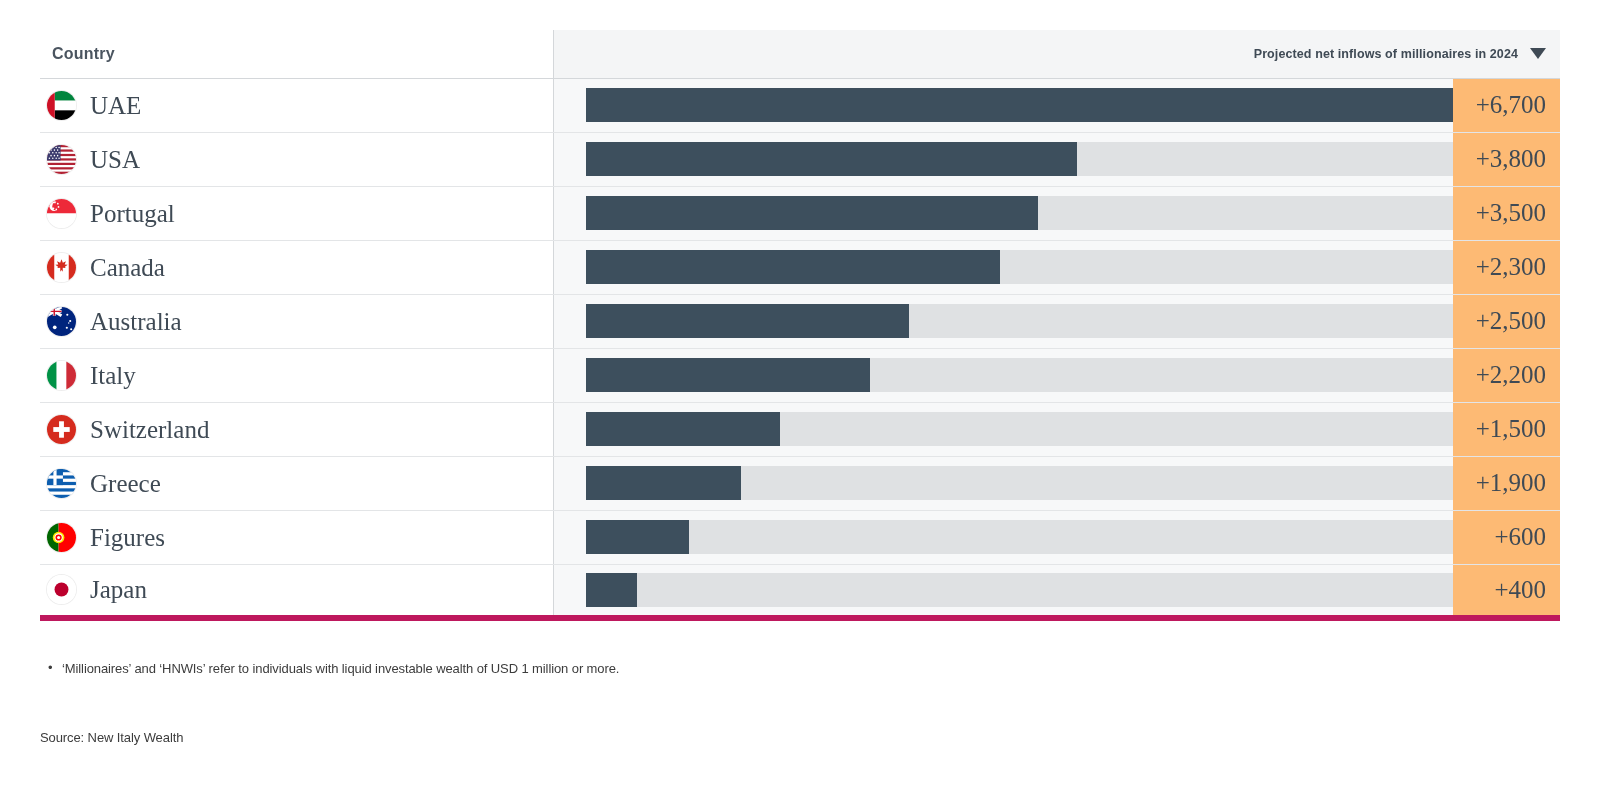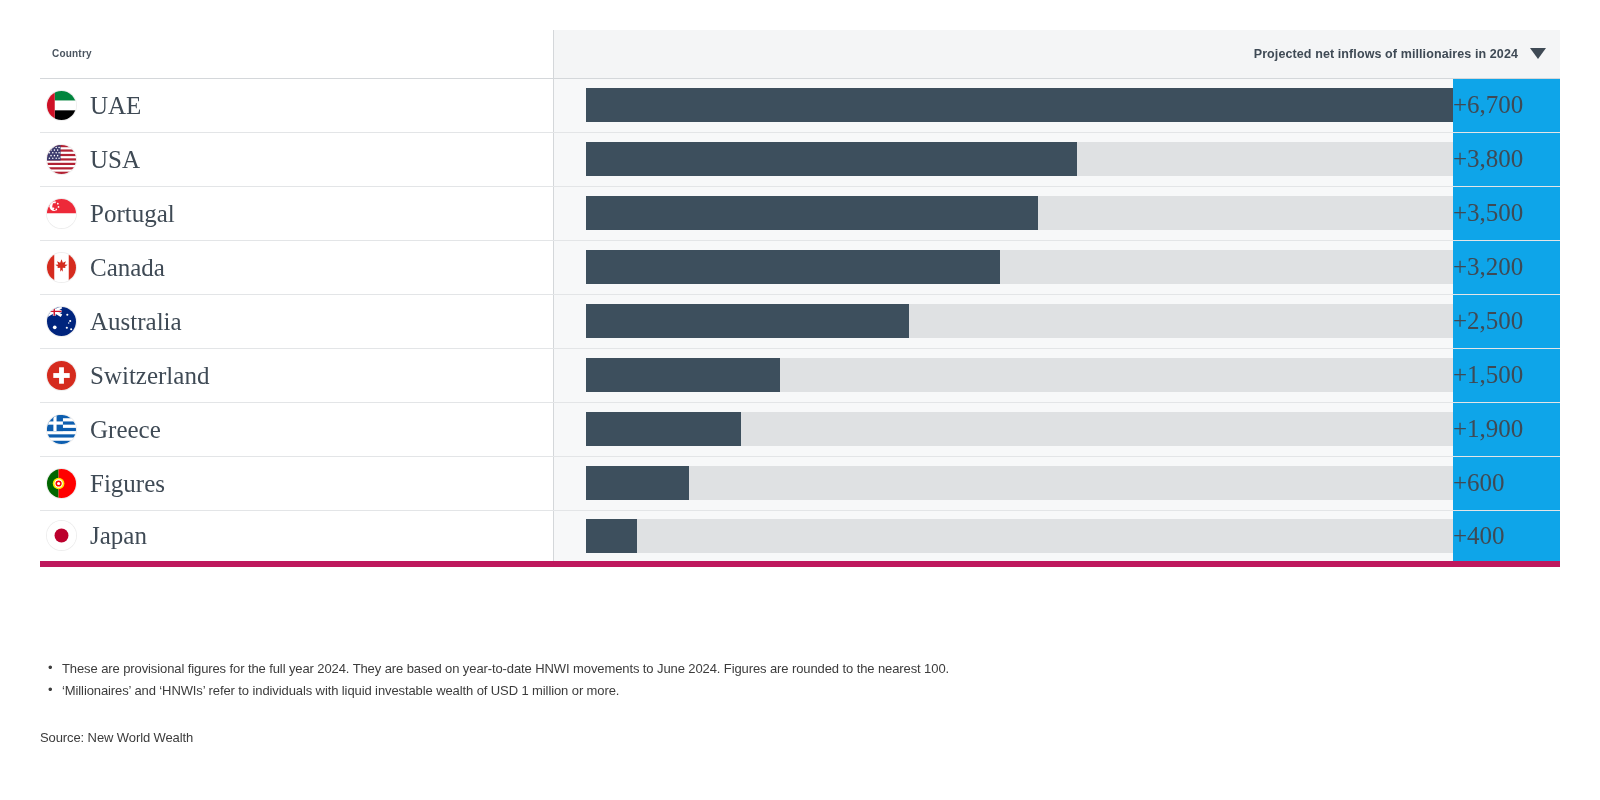--- a/index.html
+++ b/index.html
@@ -49,21 +49,21 @@
     margin: 0;
     font-weight: bold;
     vertical-align: middle;
     border-bottom: 1px solid #d4d7da;
   }
 
   th.h-country {
     background: #ffffff;
     text-align: left;
     padding-left: 12px;
-    font-size: 10px;
+    font-size: 16px;
     color: #4b5560;
     letter-spacing: 0.2px;
   }
 
   th.h-bar {
     background: #f4f5f6;
     border-left: 1px solid #d4d7da;
   }
 
   th.h-val {
@@ -107,22 +107,22 @@
   td.c-name {
     background: #ffffff;
     padding-left: 7px;
   }
   td.c-barcell {
     background: #f7f8f9;
     border-left: 1px solid #d4d7da;
     padding: 0 0 0 32px;
   }
   td.c-valcell {
-    background: #0ea5e9;
-    text-align: left;
+    background: #fdba74;
+    text-align: right;
     padding-right: 14px;
     font-family: "Liberation Serif", serif;
     font-size: 25px;
     color: #3f4a55;
     white-space: nowrap;
   }
 
   .country-cell {
     display: flex;
     align-items: center;
@@ -332,21 +332,21 @@
                   </svg>
                 </span>
                 <span class="country-name">Canada</span>
               </div>
             </td>
             <td class="c-barcell">
               <div class="bar-track">
                 <div class="bar-fill" style="width: 414.09px;"></div>
               </div>
             </td>
-            <td class="c-valcell">+3,200</td>
+            <td class="c-valcell">+2,300</td>
           </tr>
           <tr>
             <td class="c-name">
               <div class="country-cell">
                 <span class="flag">
                   <svg viewBox="0 0 30 30">
                     <rect width="30" height="30" fill="#00247d"></rect>
                     <g stroke="#ffffff" stroke-width="3">
                       <line x1="0" y1="0" x2="15" y2="9"></line>
                       <line x1="15" y1="0" x2="0" y2="9"></line>
@@ -377,20 +377,40 @@
                 <div class="bar-fill" style="width: 323.507px;"></div>
               </div>
             </td>
             <td class="c-valcell">+2,500</td>
           </tr>
           <tr>
             <td class="c-name">
               <div class="country-cell">
                 <span class="flag">
                   <svg viewBox="0 0 30 30">
+                    <rect x="0" width="10" height="30" fill="#009246"></rect>
+                    <rect x="10" width="10" height="30" fill="#ffffff"></rect>
+                    <rect x="20" width="10" height="30" fill="#ce2b37"></rect>
+                  </svg>
+                </span>
+                <span class="country-name">Italy</span>
+              </div>
+            </td>
+            <td class="c-barcell">
+              <div class="bar-track">
+                <div class="bar-fill" style="width: 284.687px;"></div>
+              </div>
+            </td>
+            <td class="c-valcell">+2,200</td>
+          </tr>
+          <tr>
+            <td class="c-name">
+              <div class="country-cell">
+                <span class="flag">
+                  <svg viewBox="0 0 30 30">
                     <rect width="30" height="30" fill="#d52b1e"></rect>
                     <rect x="12.5" y="6.5" width="5" height="17" fill="#ffffff"></rect>
                     <rect x="6.5" y="12.5" width="17" height="5" fill="#ffffff"></rect>
                   </svg>
                 </span>
                 <span class="country-name">Switzerland</span>
               </div>
             </td>
             <td class="c-barcell">
               <div class="bar-track">
@@ -468,20 +488,19 @@
               </div>
             </td>
             <td class="c-valcell">+400</td>
           </tr>
         </tbody>
     </table>
   </div>
 
   <div class="notes">
     <ul id="notes-list">
-        <li>These are provisional figures for the full year 2024. They are based on year-to-date HNWI movements to June 2024. Figures are rounded to the nearest 100.</li>
         <li>‘Millionaires’ and ‘HNWIs’ refer to individuals with liquid investable wealth of USD 1 million or more.</li>
       </ul>
   </div>
 
-  <div class="source">Source: New World Wealth</div>
+  <div class="source">Source: New Italy Wealth</div>
 
 </div>
 
 </body></html>

